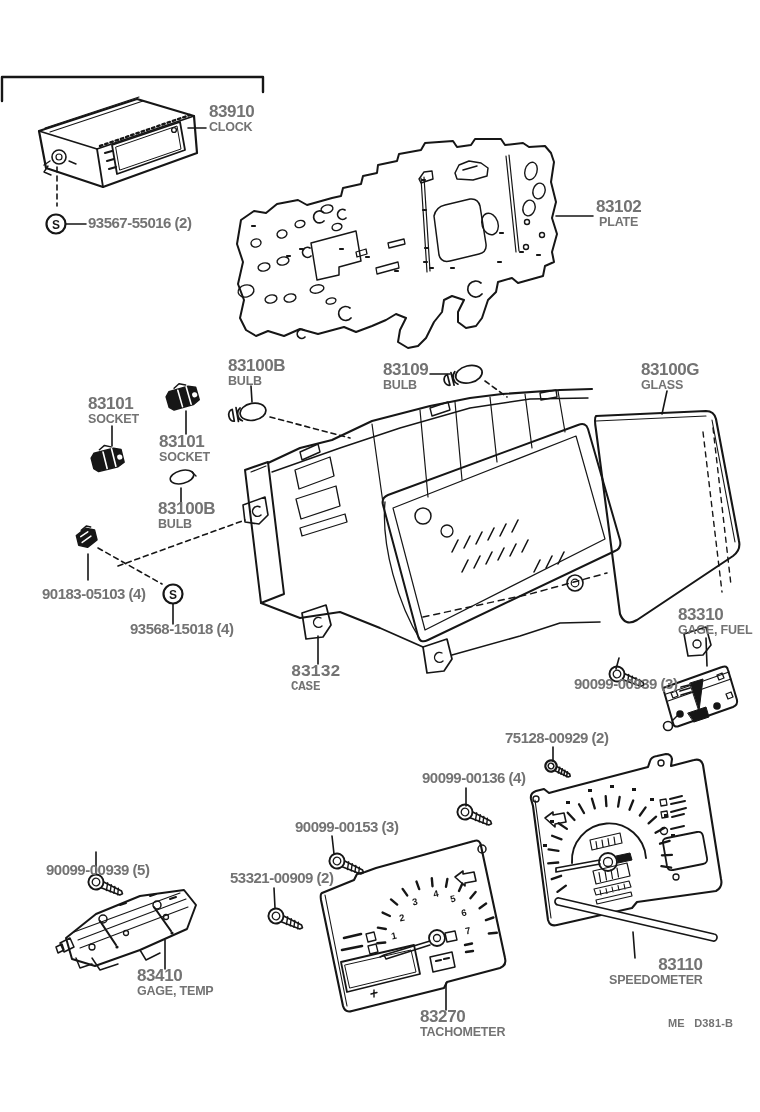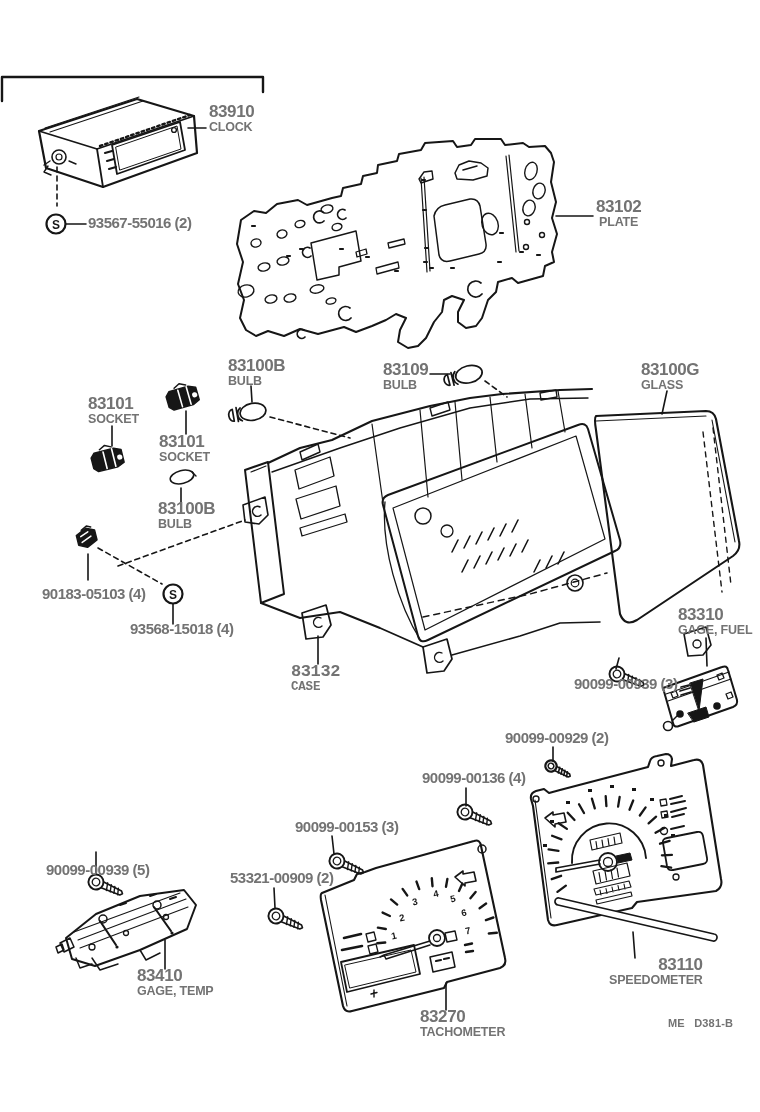--- a/index.html
+++ b/index.html
@@ -391,21 +391,21 @@
   <span class="nm">CASE</span>
 </div>
 <div class="lbl" style="left:678px;top:606px;">
   <span class="pn">83310</span>
   <span class="nm">GAGE, FUEL</span>
 </div>
 <div class="lbl" style="left:574px;top:641px;margin-top:35px;">
   <span class="pn-md">90099-00939 (3)</span>
 </div>
 <div class="lbl" style="left:505px;top:730px;">
-  <span class="pn-md">90099-00929 (2)</span>
+  <span class="pn-md">75128-00929 (2)</span>
 </div>
 <div class="lbl" style="left:422px;top:770px;">
   <span class="pn-md">90099-00136 (4)</span>
 </div>
 <div class="lbl" style="left:295px;top:819px;">
   <span class="pn-md">90099-00153 (3)</span>
 </div>
 <div class="lbl" style="left:230px;top:870px;">
   <span class="pn-md">53321-00909 (2)</span>
 </div>

